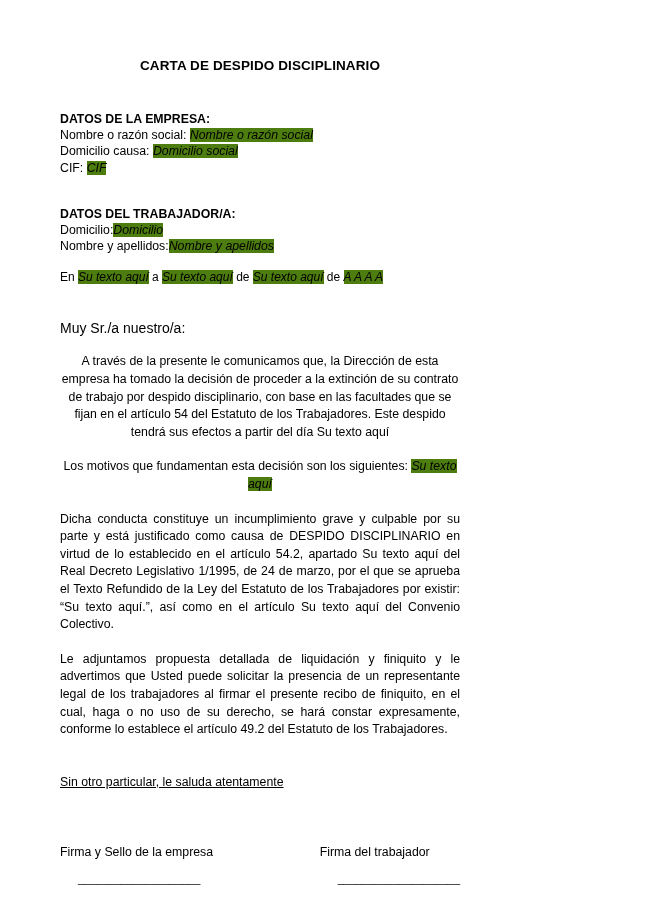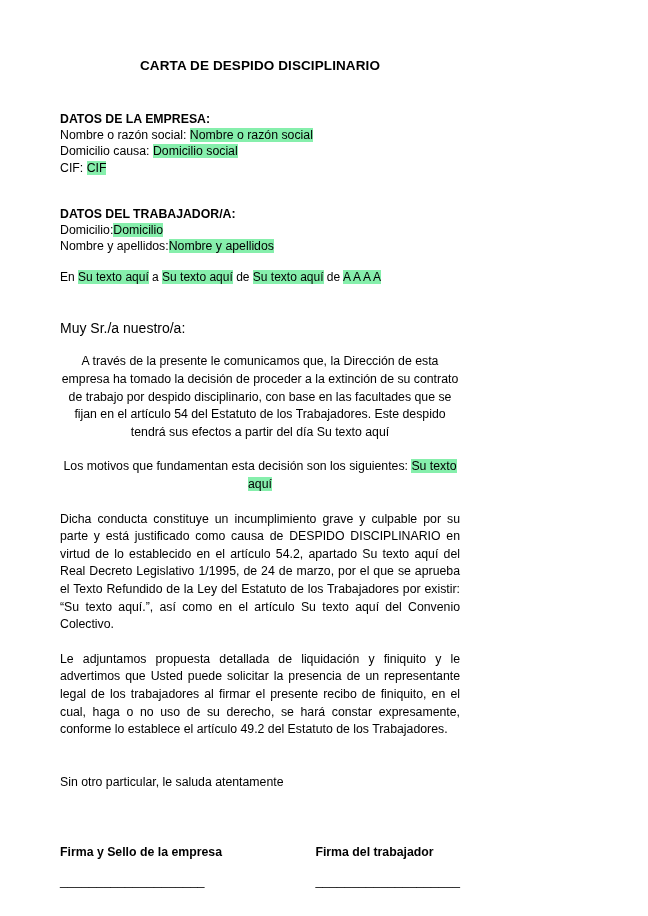--- a/index.html
+++ b/index.html
@@ -32,21 +32,22 @@
   }
   .block {
     font-size: 12.3px;
     line-height: 16.2px;
   }
   .section-heading {
     font-weight: bold;
     font-size: 12.3px;
   }
   .hl {
-    background-color: #86efac;
+    background-color: #4d7c0f;
+    font-style: italic;
   }
   .spacer-company { height: 38px; }
   .spacer-worker { height: 30px; }
   .date-line {
     font-size: 12px;
     padding-right: 58px;
     margin-top: 16px;
   }
   .greeting {
     font-size: 14px;
@@ -57,39 +58,41 @@
     line-height: 17.6px;
     margin: 17px 0 0 0;
     text-align: justify;
   }
   p.body-par.nojust {
     text-align: center;
   }
   .closing {
     font-size: 12.3px;
     margin-top: 36px;
+    text-decoration: underline;
   }
   .signatures {
     margin-top: 56px;
     display: flex;
     align-items: flex-start;
   }
   .sig-col {
     font-size: 12.3px;
   }
   .sig-col.left { width: 388px; }
   .sig-label {
-    font-weight: bold;
+    font-weight: normal;
     font-size: 12.3px;
   }
   .sig-rule {
     margin-top: 14px;
-    font-size: 13px;
+    font-size: 11px;
     letter-spacing: 0px;
     white-space: nowrap;
+    margin-left: 18px;
   }
 </style>
 </head>
 <body>
 
 <div class="page">
 
   <h1 class="doc-title">CARTA DE DESPIDO DISCIPLINARIO</h1>
 
   <div class="spacer-company"></div>

